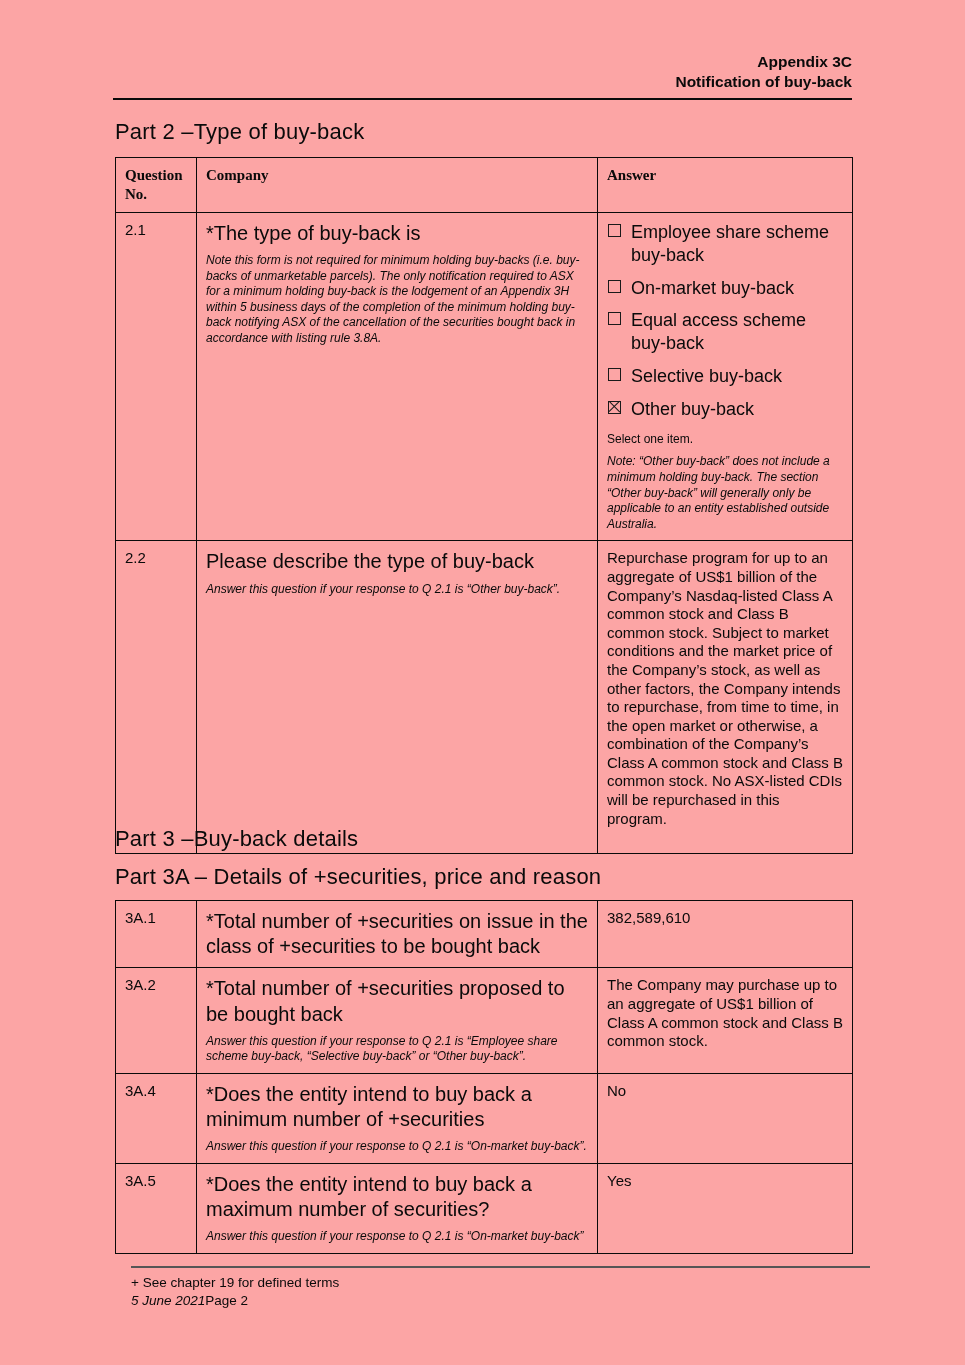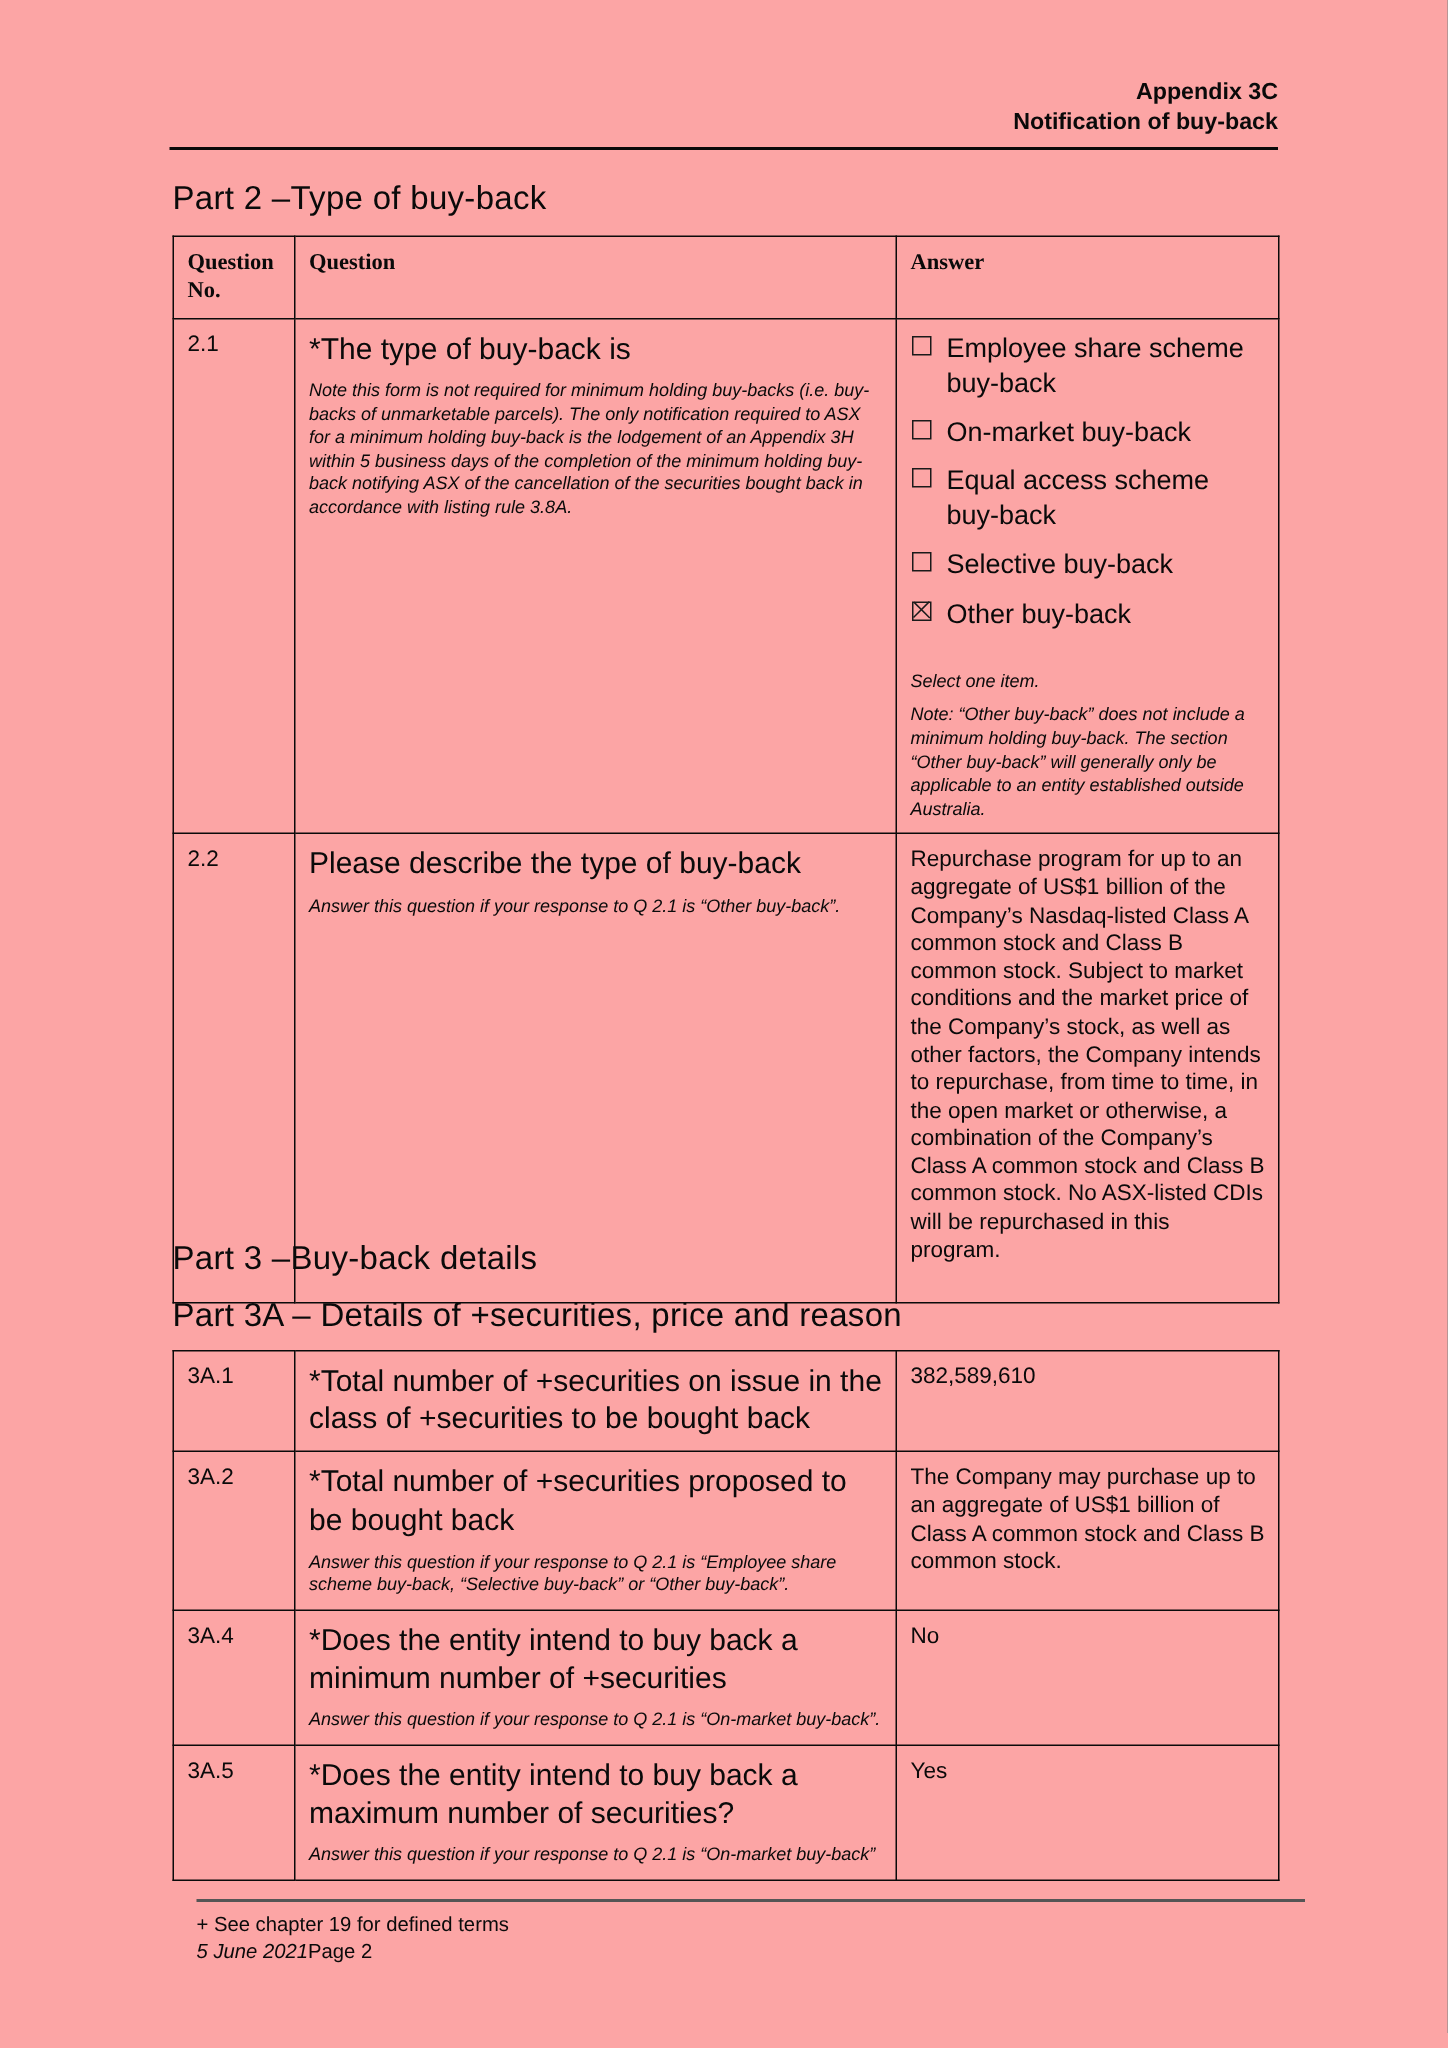--- a/index.html
+++ b/index.html
@@ -49,21 +49,21 @@
   .cb {
     position:relative; flex:0 0 13px; width:13px; height:13px;
     border:1.4px solid #1a1a1a; margin:3px 10px 0 1px; cursor:pointer;
   }
   .cb.checked::before, .cb.checked::after {
     content:""; position:absolute; left:-2px; top:4.3px;
     width:14.5px; height:1.4px; background:#1a1a1a;
   }
   .cb.checked::before { transform:rotate(45deg); }
   .cb.checked::after  { transform:rotate(-45deg); }
-  .select-note { font-style:italic; font-size:12px; line-height:1.3; margin-top:26px; }
+  .select-note { font-size:12px; line-height:1.3; margin-top:11px; }
   .other-note  { font-style:italic; font-size:12px; line-height:1.3; margin-top:7px; }
   
   .doc-footer {
     position:absolute; left:113px; top:1266px; width:739px;
     border-top:2px solid #555; padding-top:6px;
     font-size:13.5px; line-height:1.3;margin-left:18px;
   }
   .footer-row2 { display:flex; }
   .footer-date { font-style:italic; }
 </style>
@@ -81,21 +81,21 @@
 
   <table class="qa" style="top:157px;">
     <colgroup>
         <col class="c-no">
         <col class="c-q">
         <col class="c-a">
       </colgroup>
     <tbody>
         <tr style="height:43px;">
       <th>Question No.</th>
-      <th>Question</th>
+      <th>Company</th>
       <th>Answer</th>
     </tr>
     <tr style="height:270px;">
       <td>2.1</td>
       <td>
         <div class="q-title">*The type of buy-back is</div>
         <div class="q-note">Note this form is not required for minimum holding buy-backs (i.e. buy-backs of unmarketable parcels). The only notification required to ASX for a minimum holding buy-back is the lodgement of an Appendix 3H within 5 business days of the completion of the minimum holding buy-back notifying ASX of the cancellation of the securities bought back in accordance with listing rule 3.8A.</div>
       </td>
       <td>
         <ul class="opt-list">

